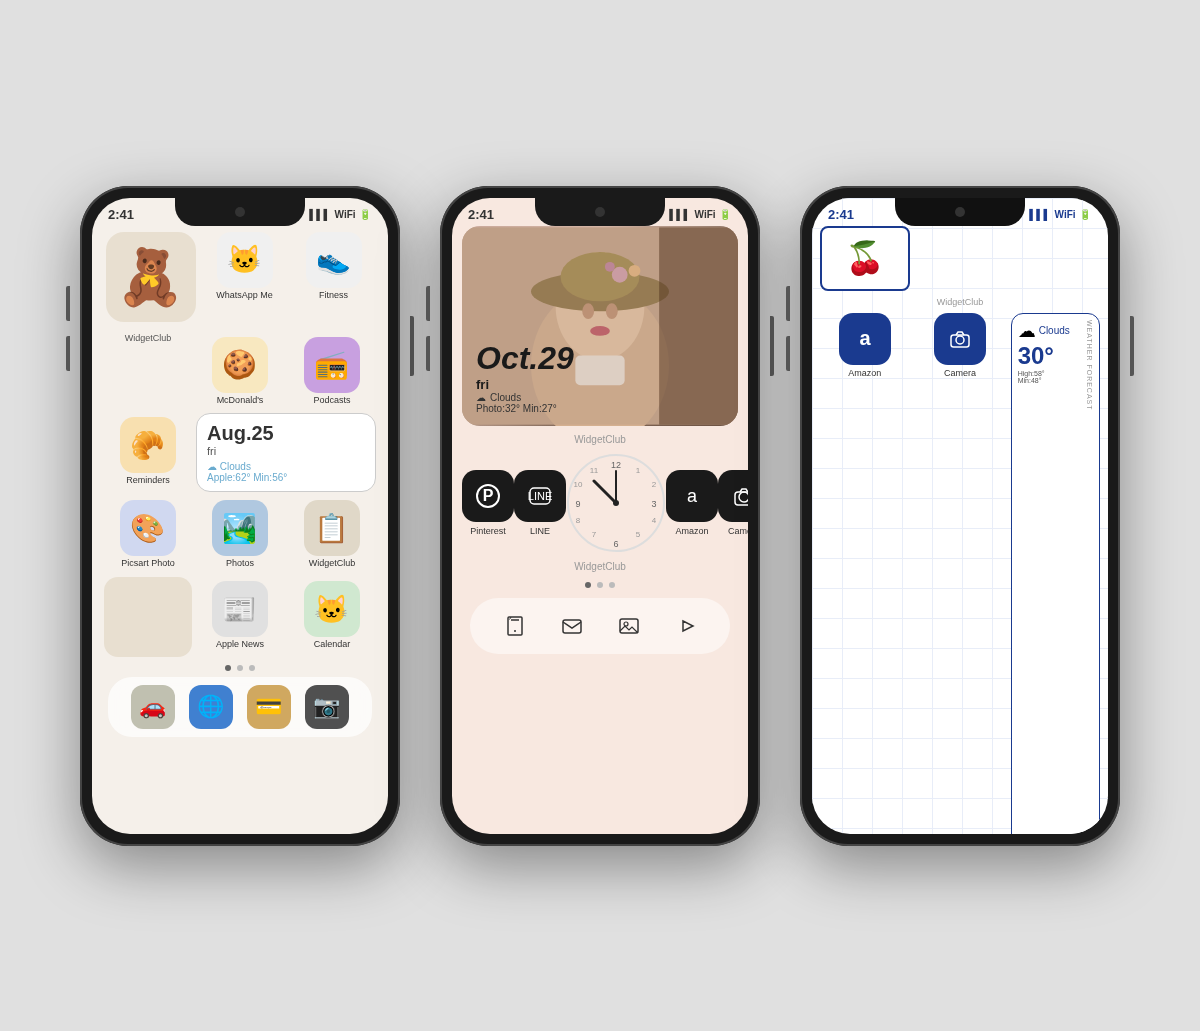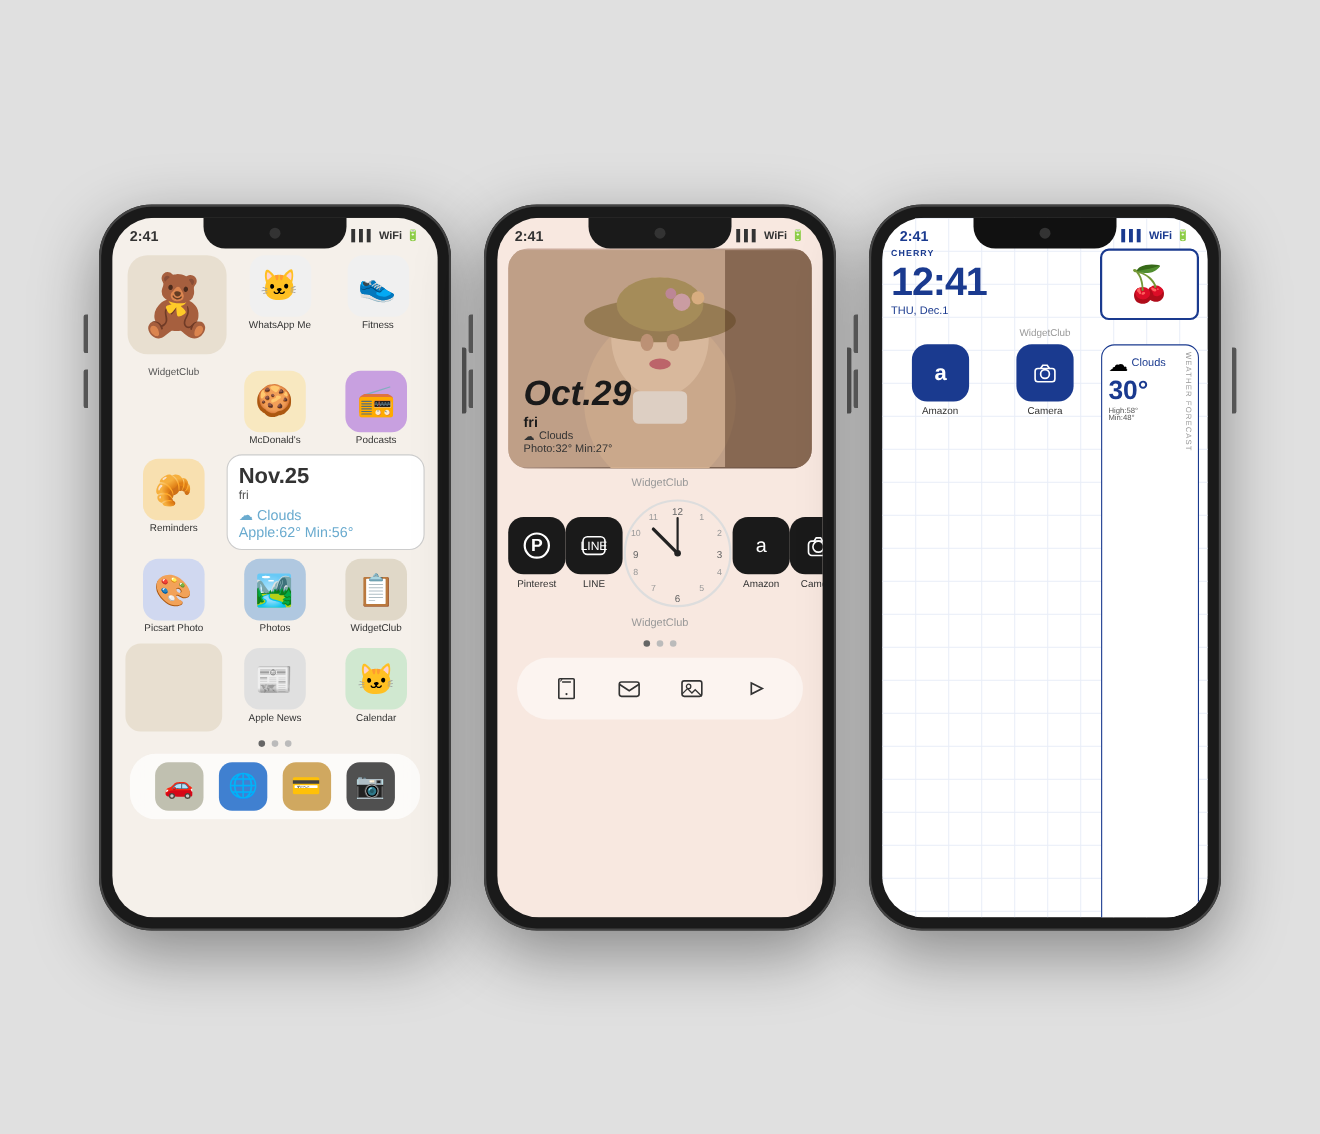--- a/index.html
+++ b/index.html
@@ -7,21 +7,21 @@
       background: #e0e0e0;
       display: flex;
       justify-content: center;
       align-items: center;
       min-height: 100vh;
       font-family: -apple-system, BlinkMacSystemFont, 'Segoe UI', sans-serif;
       padding: 40px 20px;
     }
     .phones-container {
       display: flex;
-      gap: 30px;
+      gap: 40px;
       align-items: center;
       justify-content: center;
     }
 
     
     .phone {
       width: 320px;
       height: 660px;
       background: #1a1a1a;
       border-radius: 48px;
@@ -145,21 +145,21 @@
     }
     .p1-widget-date {
       background: white;
       border-radius: 14px;
       padding: 8px 10px;
       border: 1.5px solid #ccc;
       font-size: 10px;
     }
     .p1-widget-date .big-date { font-size: 20px; font-weight: 700; color: #333; }
     .p1-widget-date .day { font-size: 11px; color: #555; }
-    .p1-widget-date .weather { font-size: 13px; color: #6aabcf; margin-top: 4px; }
+    .p1-widget-date .weather { font-size: 10px; color: #6aabcf; margin-top: 4px; }
     .p1-large-icon {
       width: 100px;
       height: 100px;
       border-radius: 22px;
       font-size: 60px;
       display: flex;
       align-items: center;
       justify-content: center;
     }
     .p1-dots {
@@ -426,21 +426,21 @@
 
           <div style="display:grid;grid-template-columns:1fr 1fr 1fr;gap:4px;margin-bottom:4px;align-items:start;">
             <div style="display:flex;flex-direction:column;gap:4px;">
               <div class="p1-app">
                 <div class="p1-app-icon" style="background:#f8e0b0;">🥐</div>
                 <span class="p1-app-label">Reminders</span>
               </div>
             </div>
             <div style="grid-column:span 2;">
               <div class="p1-widget-date">
-                <div class="big-date">Nov.25</div>
+                <div class="big-date">Aug.25</div>
                 <div class="day">fri</div>
                 <div class="weather">
                   <span>☁ </span>
                   <span>Clouds</span>
                   <br>
                   <span>Apple:62° Min:56°</span>
                 </div>
               </div>
             </div>
           </div>
@@ -665,25 +665,20 @@
           <div class="status-icons" style="color:#1a3a8f;">
             <span>▌▌▌</span>
             <span>WiFi</span>
             <span>🔋</span>
           </div>
         </div>
 
         <div class="p3-content">
 
           <div class="p3-top-widget">
-            <div class="p3-time-block">
-              <div style="font-size:8px;font-weight:700;color:#1a3a8f;letter-spacing:1px;">CHERRY</div>
-              <div class="p3-time-big">12:41</div>
-              <div class="p3-date-sub">THU, Dec.1</div>
-            </div>
             <div class="p3-cherry-box">
               <span style="font-size:32px;">🍒</span>
             </div>
           </div>
           <div class="p3-widgetclub">WidgetClub</div>
 
           <div style="display:grid;grid-template-columns:1fr 1fr 1fr;gap:6px;align-items:start;">
 
             <div class="p3-app">
               <div class="p3-app-icon">

